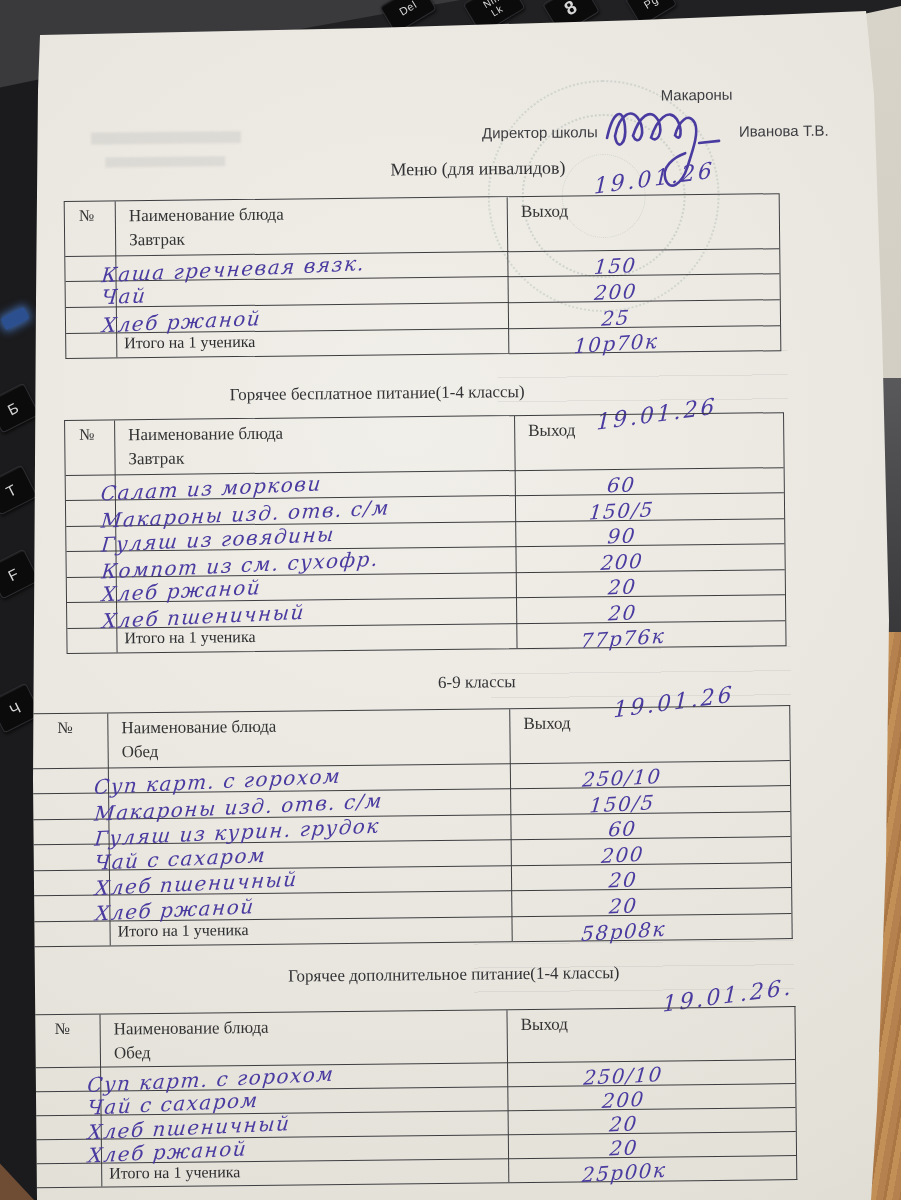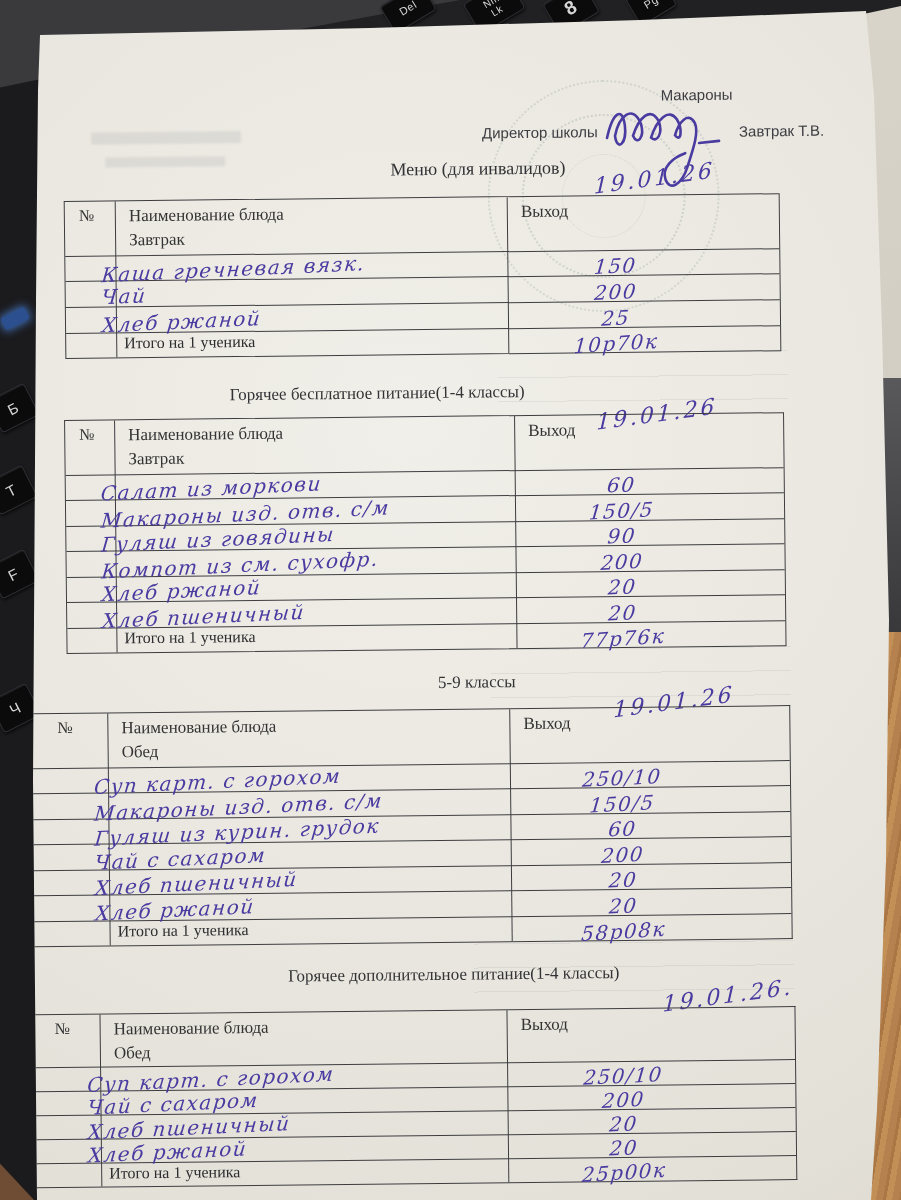--- a/index.html
+++ b/index.html
@@ -127,21 +127,21 @@
       <div class="ghost-blot" style="left:110px;top:158px;width:120px;height:10px;"></div>
 
       <span class="printed sans" style="left:666px;top:93px;">Макароны</span>
       <span class="printed sans" style="left:487px;top:129px;">Директор школы</span>
       <svg style="position:absolute;left:604px;top:98px;" width="130" height="105" viewBox="0 0 130 105">
         <path d="M8,46 C14,20 24,14 26,34 C28,52 18,60 16,44 C20,24 34,12 42,32 C46,46 38,54 34,44
                  C40,26 52,14 60,30 C64,42 58,52 52,46 C58,28 70,16 78,28 C84,38 82,52 76,44
                  C80,30 90,20 96,32 C100,42 94,58 88,76 C82,94 70,100 66,88 C62,76 74,66 86,62" fill="none" stroke="#4a3ba0" stroke-width="2.6" stroke-linecap="round"></path>
         <path d="M100,52 L120,50" fill="none" stroke="#4a3ba0" stroke-width="2.6" stroke-linecap="round"></path>
       </svg>
-      <span class="printed sans" style="left:744px;top:130px;">Завтрак Т.В.</span>
+      <span class="printed sans" style="left:744px;top:130px;">Иванова Т.В.</span>
 
       <span class="printed serif title" style="left:395px;top:163px;">Меню (для инвалидов)</span>
 
       <span class="hw date-hw" style="left:598px;top:172px;">19.01.26</span>
 
       <div class="tbl" style="left:68px;top:201px;width:714px;height:156px;--d1:50px;--d2:442px;">
         <div class="vl" style="left:50px;"></div>
         <div class="vl" style="left:442px;"></div>
         <div class="hdr" style="height:54px;">
           <span class="num" style="left:14px;">№</span>
@@ -210,21 +210,21 @@
           <span class="hw val" style="left:449px;transform:rotate(-2deg) skewX(-8deg) translateX(-28px);">20</span>
         </div>
         <div class="trow" style="top:207px;height:25px;">
           <span class="total-label" style="left:57px;">Итого на 1 ученика</span>
           <span class="hw val" style="left:449px;transform:rotate(-3deg) skewX(-8deg) translateX(-28px);">77р76к</span>
         </div>
       </div>
 
       <div class="ghost" style="left:490px;top:654px;width:300px;height:50px;"></div>
 
-      <span class="printed serif" style="left:437px;top:677px;font-size:17px;">5-9 классы</span>
+      <span class="printed serif" style="left:437px;top:677px;font-size:17px;">6-9 классы</span>
       <span class="hw date-hw" style="left:612px;top:696px;">19.01.26</span>
 
       <div class="tbl noleft" style="left:30px;top:713px;width:758px;height:232px;--d1:76px;--d2:478px;">
         <div class="vl" style="left:76px;"></div>
         <div class="vl" style="left:478px;"></div>
         <div class="hdr" style="height:54px;">
           <span class="num" style="left:26px;">№</span>
           <div class="namecol" style="left:90px;">
             <span>Наименование блюда</span><br>
             <span>Обед</span>

